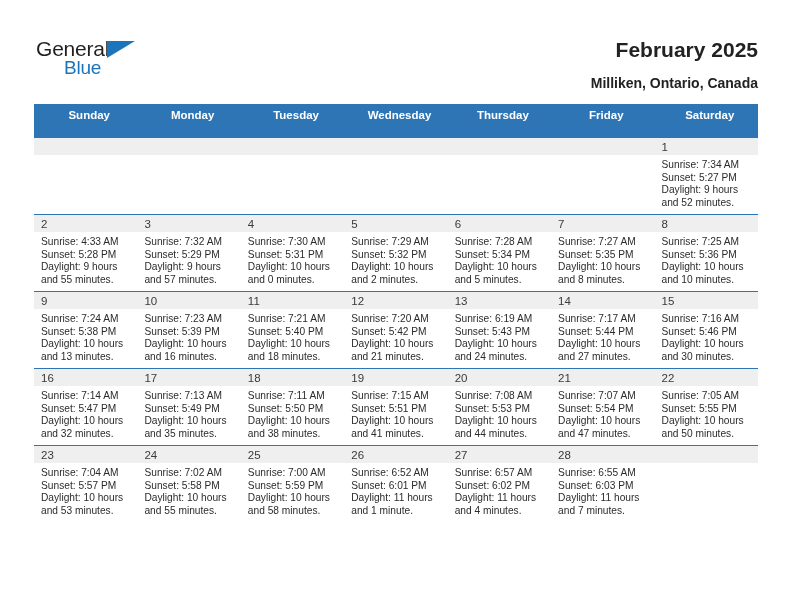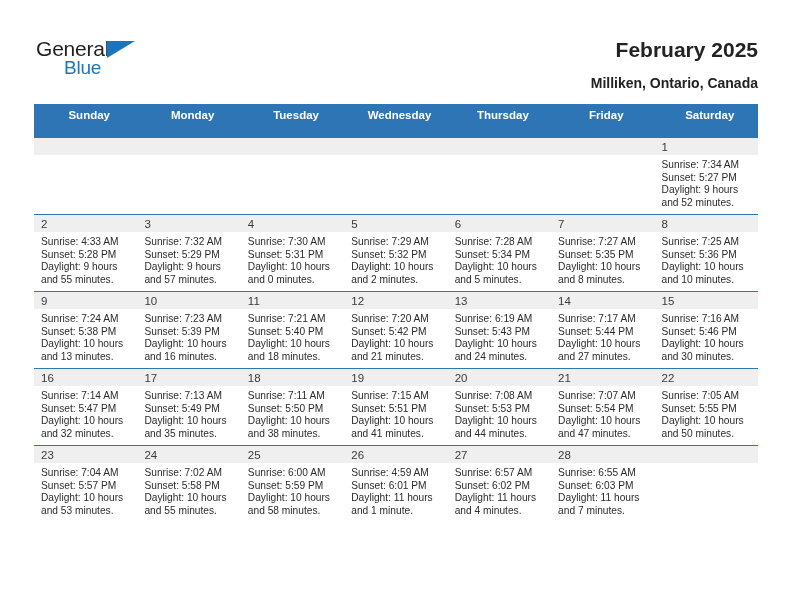--- a/index.html
+++ b/index.html
@@ -513,32 +513,32 @@
                 <div>Sunset: 5:58 PM</div>
                 <div>Daylight: 10 hours</div>
                 <div>and 55 minutes.</div>
               </div>
             </div>
           </td>
           <td>
             <div class="daycell">
               <div class="daynum-band">25</div>
               <div class="details">
-                <div>Sunrise: 6:00 AM</div>
+                <div>Sunrise: 7:00 AM</div>
                 <div>Sunset: 5:59 PM</div>
                 <div>Daylight: 10 hours</div>
                 <div>and 58 minutes.</div>
               </div>
             </div>
           </td>
           <td>
             <div class="daycell">
               <div class="daynum-band">26</div>
               <div class="details">
-                <div>Sunrise: 4:59 AM</div>
+                <div>Sunrise: 6:52 AM</div>
                 <div>Sunset: 6:01 PM</div>
                 <div>Daylight: 11 hours</div>
                 <div>and 1 minute.</div>
               </div>
             </div>
           </td>
           <td>
             <div class="daycell">
               <div class="daynum-band">27</div>
               <div class="details">

